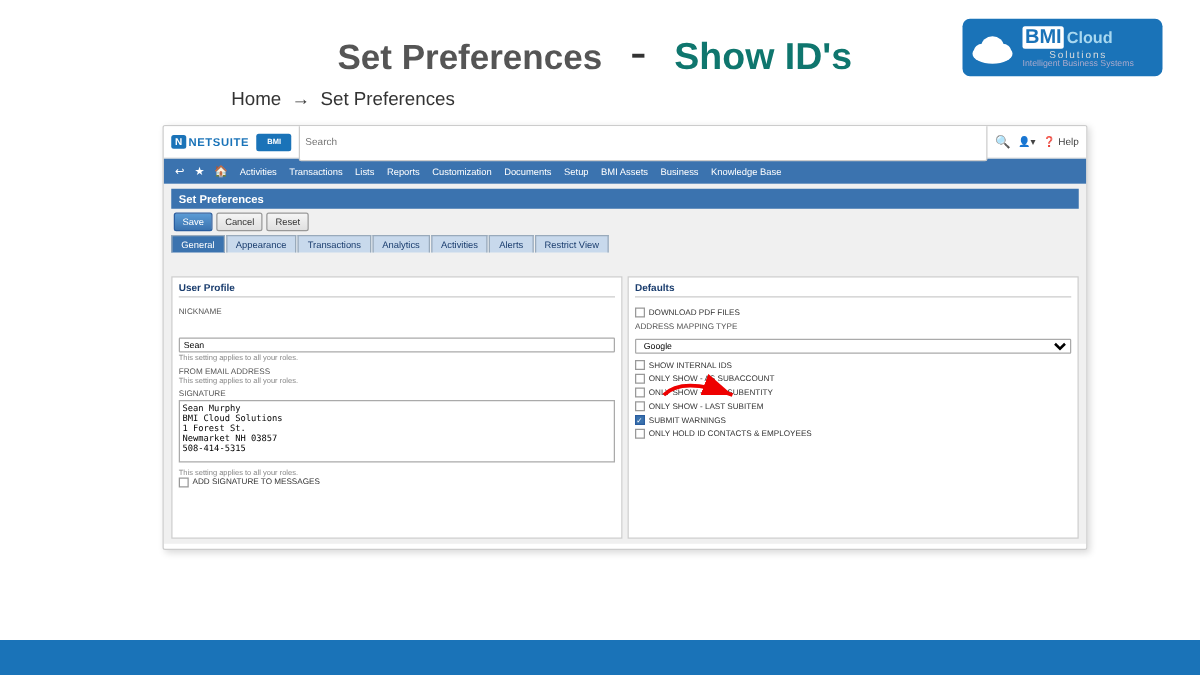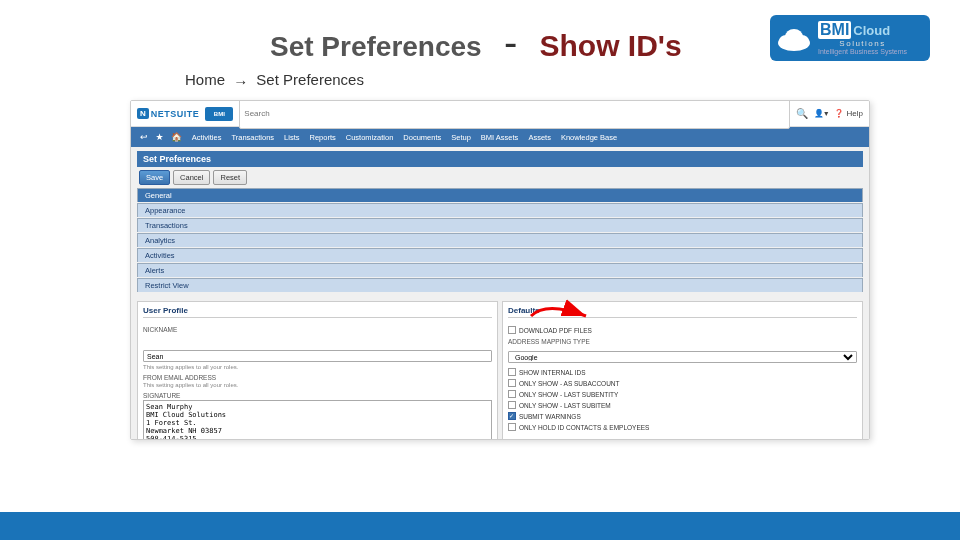--- a/index.html
+++ b/index.html
@@ -199,22 +199,21 @@
     }
     .ns-btn-grey {
       background: linear-gradient(#f5f5f5, #e0e0e0);
       color: #333;
     }
 
     
     .ns-tabs {
       display: flex;
       gap: 1px;
-      margin-bottom: 9px;
-      flex-direction: column;
+      margin-bottom: 19px;
     }
     .ns-tab {
       font-size: 7.5px;
       padding: 2px 7px;
       background: #c8d9ec;
       border: 1px solid #9ab;
       border-bottom: none;
       color: #1a3d6e;
       cursor: default;
     }
@@ -358,21 +357,21 @@
   </style>
 </head>
 <body>
 
 <div class="slide-container">
 
   <div style="display:flex; align-items:baseline; margin-left:120px; margin-bottom:2px;">
     <h1 class="slide-title">
       <span>Set Preferences</span>
       &nbsp;-&nbsp;
-      <span style="font-weight:700; font-size:30px; color:#7f1d1d;">Show ID's</span>
+      <span style="font-weight:700; font-size:30px; color:#0f766e;">Show ID's</span>
     </h1>
   </div>
 
   <div class="breadcrumb">
     <span>Home</span>
     <span class="arrow">→</span>
     <span>Set Preferences</span>
   </div>
 
   <div class="logo-area">
@@ -418,21 +417,21 @@
       <span class="ns-nav-icon">★</span>
       <span class="ns-nav-icon">🏠</span>
       <span class="ns-nav-item">Activities</span>
       <span class="ns-nav-item">Transactions</span>
       <span class="ns-nav-item">Lists</span>
       <span class="ns-nav-item">Reports</span>
       <span class="ns-nav-item">Customization</span>
       <span class="ns-nav-item">Documents</span>
       <span class="ns-nav-item">Setup</span>
       <span class="ns-nav-item">BMI Assets</span>
-      <span class="ns-nav-item">Assets</span>
+      <span class="ns-nav-item">Business</span>
       <span class="ns-nav-item">Knowledge Base</span>
     </div>
 
     <div class="ns-content-wrapper">
       <div class="ns-content">
 
         <div class="ns-page-header">
           <span>Set Preferences</span>
         </div>
 

